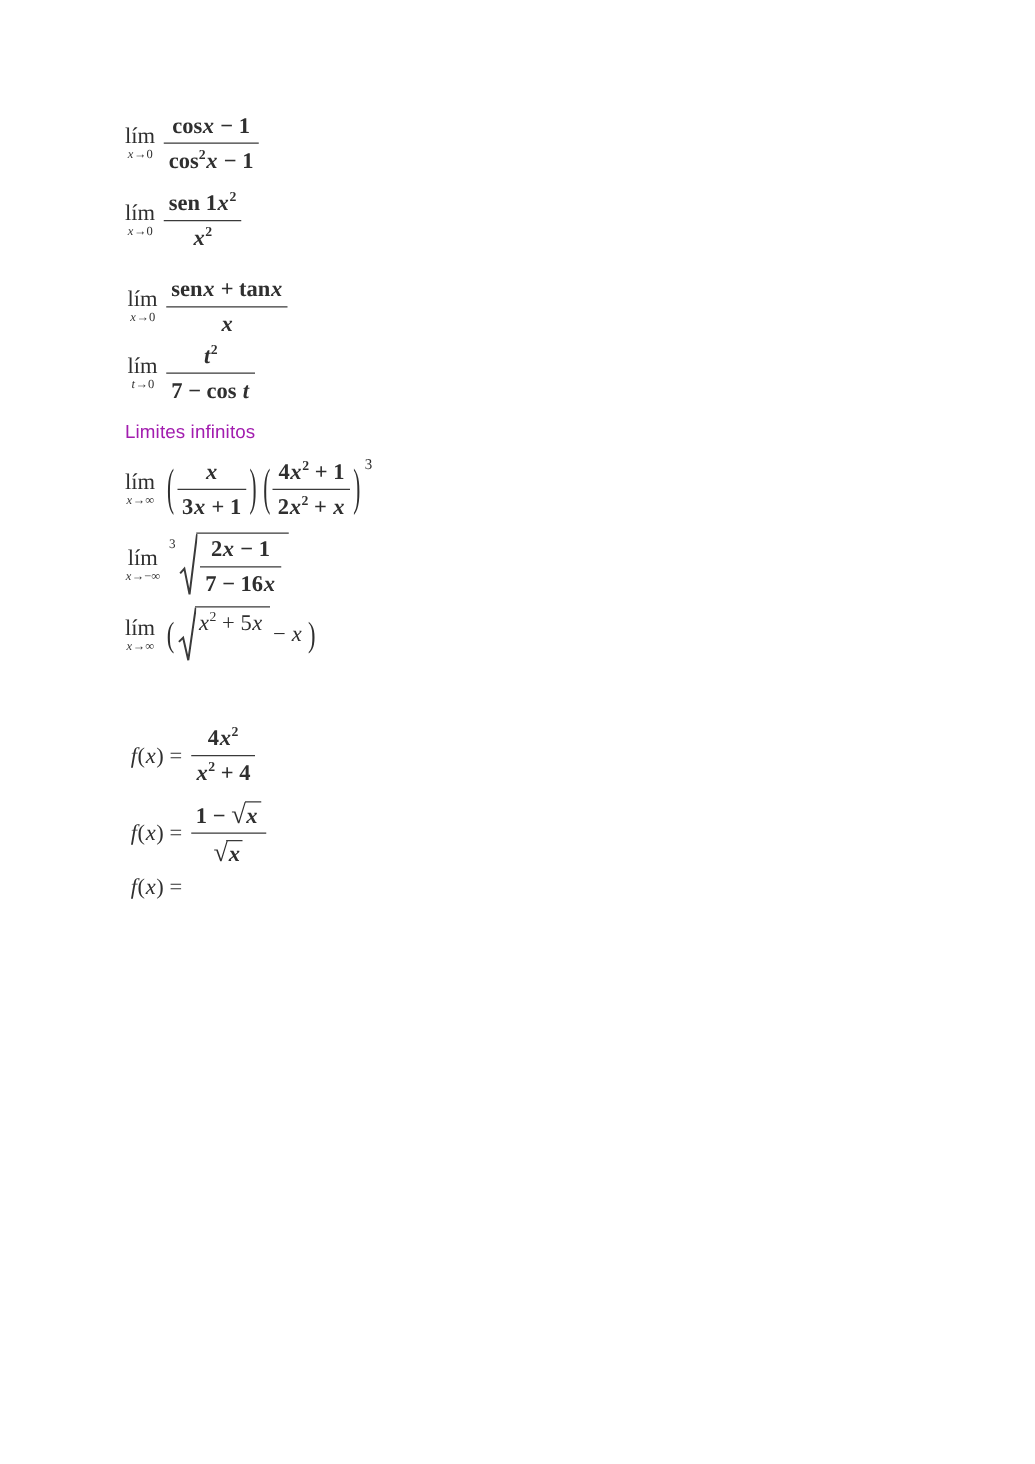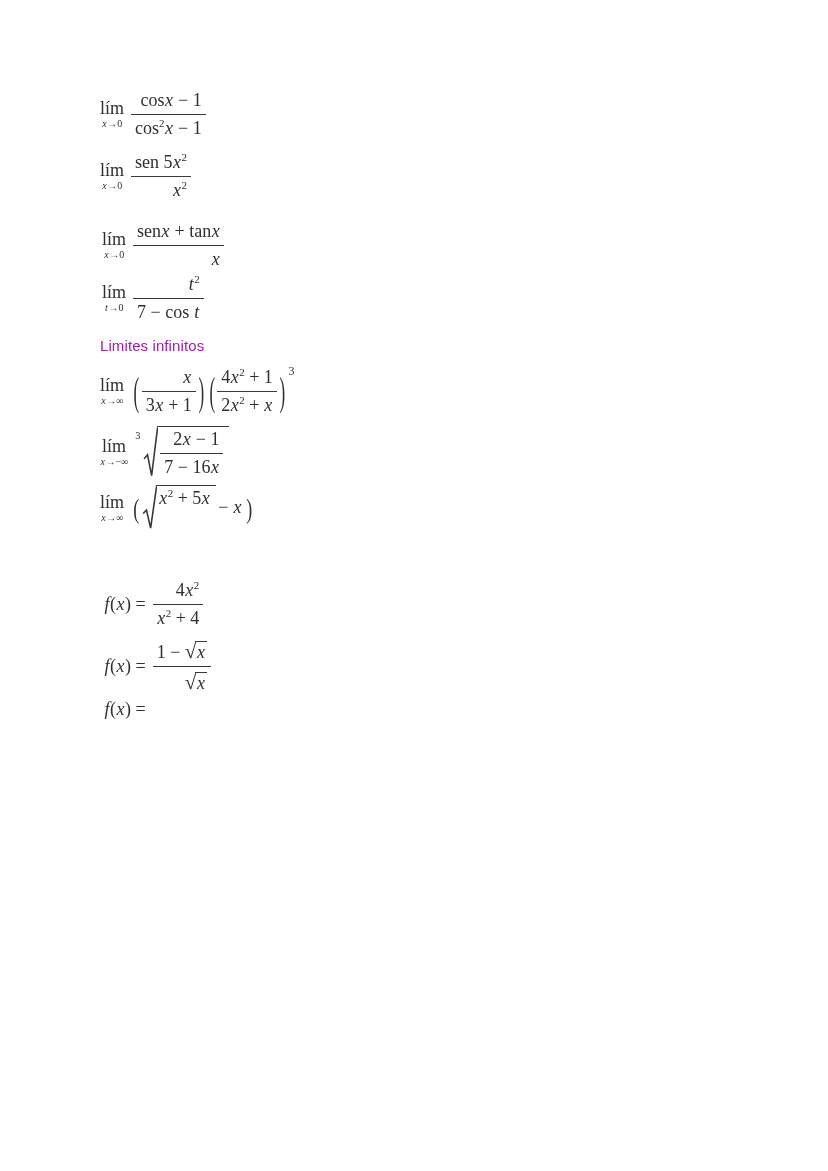--- a/index.html
+++ b/index.html
@@ -7,21 +7,21 @@
 
   .math {
     position:absolute; display:flex; align-items:center;
     font-family:"Liberation Serif","DejaVu Serif",serif;
     font-size:18px; color:#2f2f2f; white-space:nowrap;
   }
   .lim { text-align:center; margin-right:7px; }
   .limword { display:block; line-height:1; }
   .limsub { display:block; font-size:10px; line-height:1; margin-top:2px; }
 
-  .frac { display:inline-block; text-align:right; vertical-align:middle; }
+  .frac { display:inline-block; text-align:center; vertical-align:middle;font-weight:bold; }
   .num { display:block; padding:0 4px 3px 4px; line-height:1.15; }
   .den { display:block; border-top:1.4px solid #3a3a3a; padding:3px 4px 0 4px; line-height:1.15; }
 
   .m-rm { font-style:normal; }
   .m-it { font-style:italic; padding:0 0.5px; }
   .m-sup { font-style:normal; font-size:61%; vertical-align:super; line-height:0; }
 
   .paren { display:inline-block; font-size:20px; line-height:1;
            transform:scaleY(2.05) scaleX(0.85); margin:0 2px; font-weight:300; }
   .paren.mid { transform:scaleY(1.4) scaleX(0.9); }
@@ -61,21 +61,21 @@
       <span class="den"><span class="m-rm">cos</span><span class="m-sup">2</span><span class="m-it">x</span><span class="m-rm"> − 1</span></span>
     </span>
   </div>
 
   <div class="math" style="top:152px;left:100px">
     <span class="lim">
       <span class="limword">lím</span>
       <span class="limsub"><span class="m-it">x</span><span class="m-rm">→0</span></span>
     </span>
     <span class="frac">
-      <span class="num"><span class="m-rm">sen 5</span><span class="m-it">x</span><span class="m-sup">2</span></span>
+      <span class="num"><span class="m-rm">sen 1</span><span class="m-it">x</span><span class="m-sup">2</span></span>
       <span class="den"><span class="m-it">x</span><span class="m-sup">2</span></span>
     </span>
   </div>
 
   <div class="math" style="top:221px;left:102px">
     <span class="lim">
       <span class="limword">lím</span>
       <span class="limsub"><span class="m-it">x</span><span class="m-rm">→0</span></span>
     </span>
     <span class="frac">

